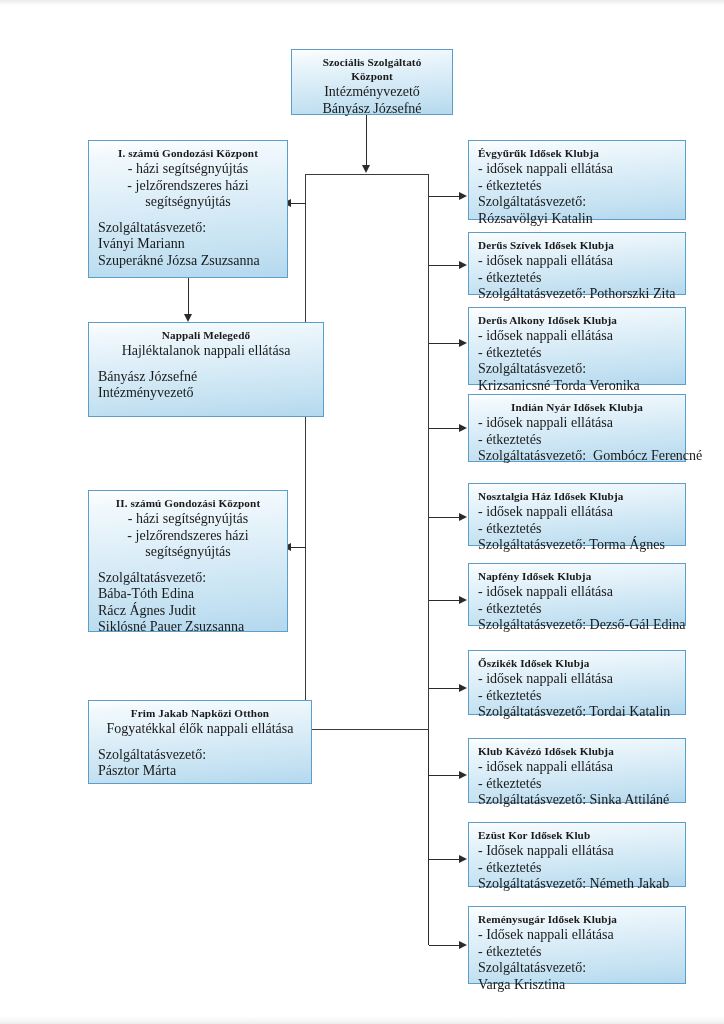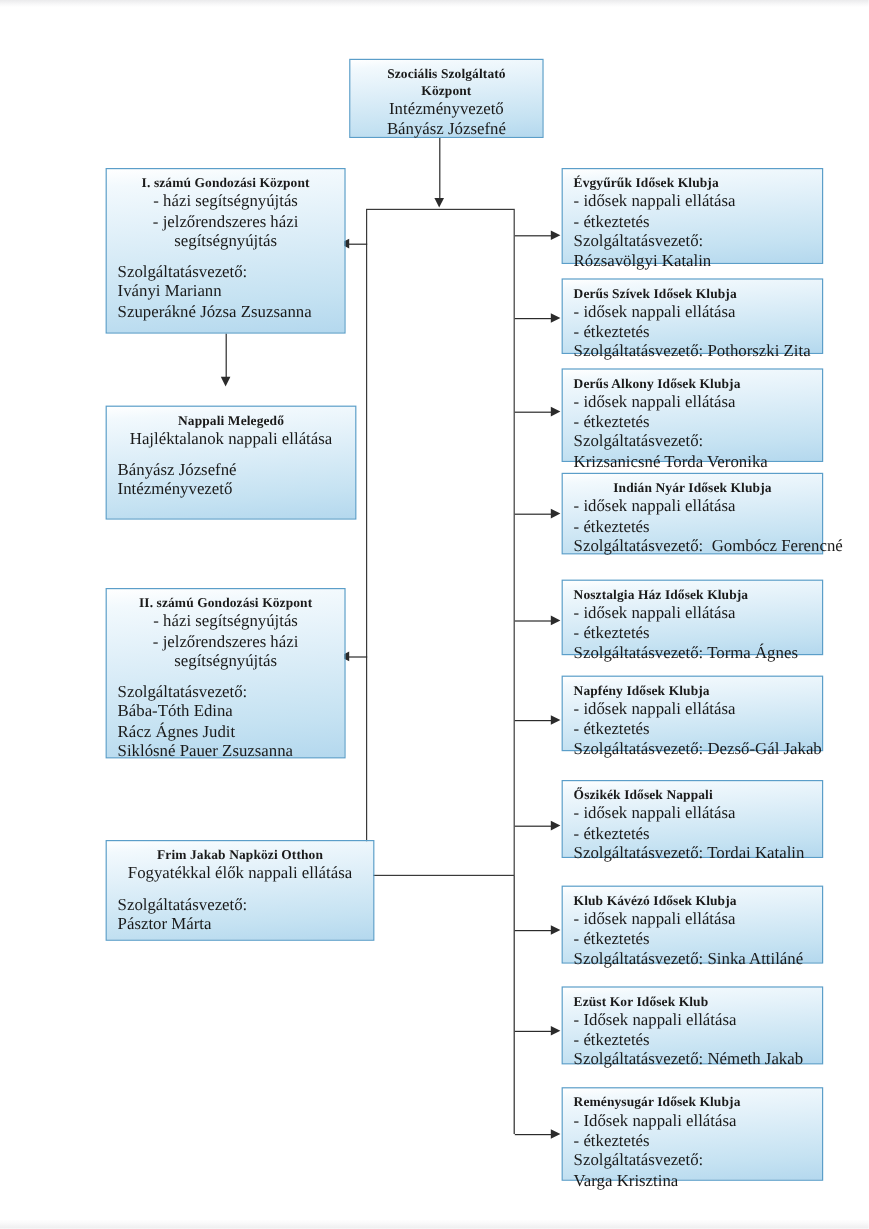--- a/index.html
+++ b/index.html
@@ -161,21 +161,21 @@
   <div class="title ctr">I. számú Gondozási Központ</div>
   <div class="line ctr">- házi segítségnyújtás</div>
   <div class="line ctr">- jelzőrendszeres házi</div>
   <div class="line ctr">segítségnyújtás</div>
   <div class="gap"></div>
   <div class="line lft">Szolgáltatásvezető:</div>
   <div class="line lft">Iványi Mariann</div>
   <div class="line lft">Szuperákné Józsa Zsuzsanna</div>
 </div>
 
-<div class="node" style="left:88px; top:338px; width:209px; height:95px;">
+<div class="node" style="left:88px; top:322px; width:236px; height:95px;">
   <div class="title ctr">Nappali Melegedő</div>
   <div class="line ctr">Hajléktalanok nappali ellátása</div>
   <div class="gap"></div>
   <div class="line lft">Bányász Józsefné</div>
   <div class="line lft">Intézményvezető</div>
 </div>
 
 <div class="node" style="left:88px; top:490px; width:200px; height:142px;">
   <div class="title ctr">II. számú Gondozási Központ</div>
   <div class="line ctr">- házi segítségnyújtás</div>
@@ -230,25 +230,25 @@
   <div class="title">Nosztalgia Ház Idősek Klubja</div>
   <div class="line">- idősek nappali ellátása</div>
   <div class="line">- étkeztetés</div>
   <div class="line">Szolgáltatásvezető: Torma Ágnes</div>
 </div>
 
 <div class="node lft" style="left:468px; top:563px; width:218px; height:63px;">
   <div class="title">Napfény Idősek Klubja</div>
   <div class="line">- idősek nappali ellátása</div>
   <div class="line">- étkeztetés</div>
-  <div class="line">Szolgáltatásvezető: Dezső-Gál Jakab</div>
+  <div class="line">Szolgáltatásvezető: Dezső-Gál Edina</div>
 </div>
 
 <div class="node lft" style="left:468px; top:650px; width:218px; height:65px;">
-  <div class="title">Őszikék Idősek Nappali</div>
+  <div class="title">Őszikék Idősek Klubja</div>
   <div class="line">- idősek nappali ellátása</div>
   <div class="line">- étkeztetés</div>
   <div class="line">Szolgáltatásvezető: Tordai Katalin</div>
 </div>
 
 <div class="node lft" style="left:468px; top:738px; width:218px; height:65px;">
   <div class="title">Klub Kávézó Idősek Klubja</div>
   <div class="line">- idősek nappali ellátása</div>
   <div class="line">- étkeztetés</div>
   <div class="line">Szolgáltatásvezető: Sinka Attiláné</div>

